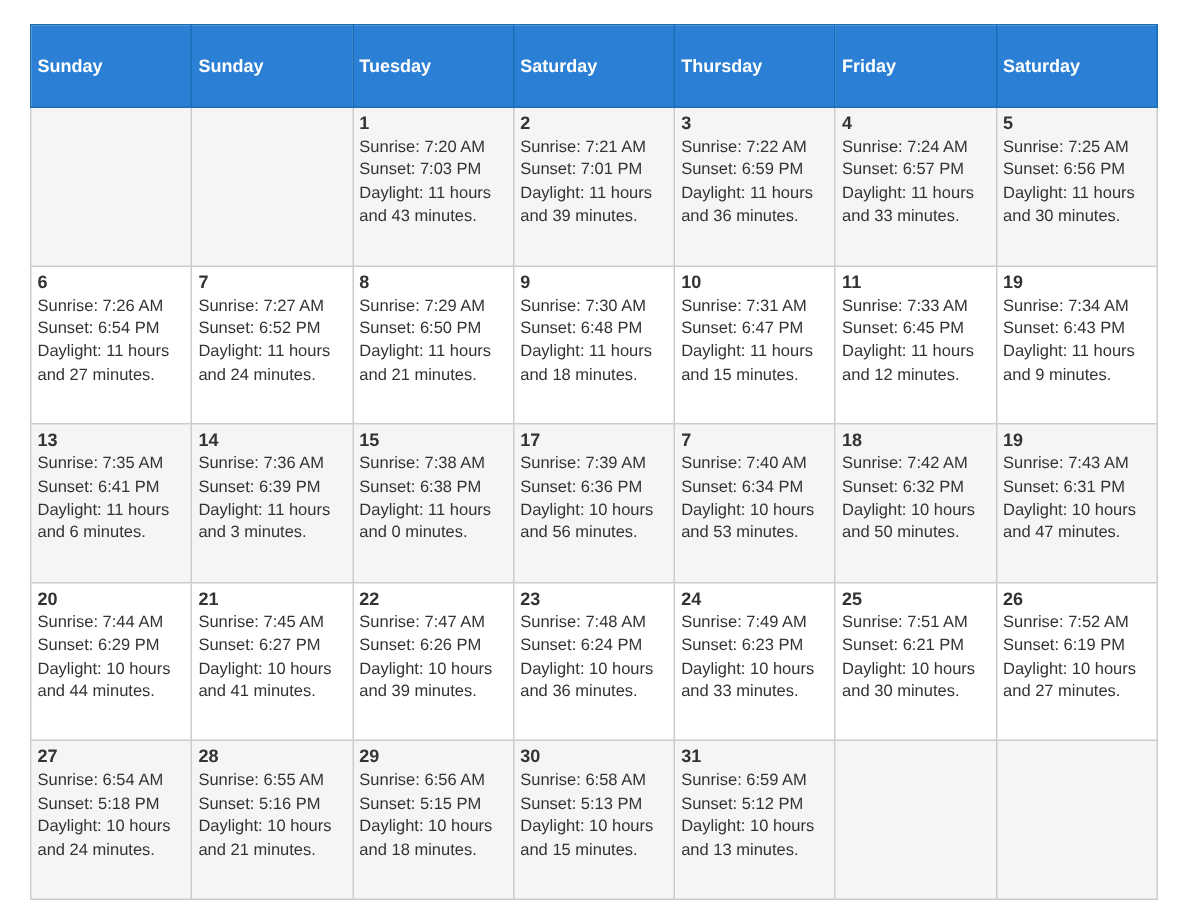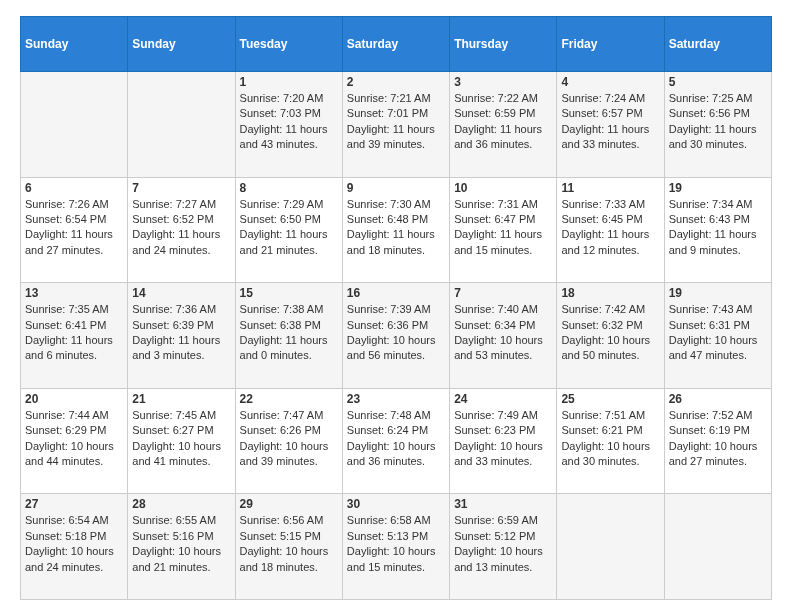--- a/index.html
+++ b/index.html
@@ -181,21 +181,21 @@
           </td>
           <td>
             <span class="day-number">14</span>
             <div class="day-info">Sunrise: 7:36 AM<br>Sunset: 6:39 PM<br>Daylight: 11 hours and 3 minutes.</div>
           </td>
           <td>
             <span class="day-number">15</span>
             <div class="day-info">Sunrise: 7:38 AM<br>Sunset: 6:38 PM<br>Daylight: 11 hours and 0 minutes.</div>
           </td>
           <td>
-            <span class="day-number">16</span>
+            <span class="day-number">17</span>
             <div class="day-info">Sunrise: 7:39 AM<br>Sunset: 6:36 PM<br>Daylight: 10 hours and 56 minutes.</div>
           </td>
           <td>
             <span class="day-number">7</span>
             <div class="day-info">Sunrise: 7:40 AM<br>Sunset: 6:34 PM<br>Daylight: 10 hours and 53 minutes.</div>
           </td>
           <td>
             <span class="day-number">18</span>
             <div class="day-info">Sunrise: 7:42 AM<br>Sunset: 6:32 PM<br>Daylight: 10 hours and 50 minutes.</div>
           </td>

